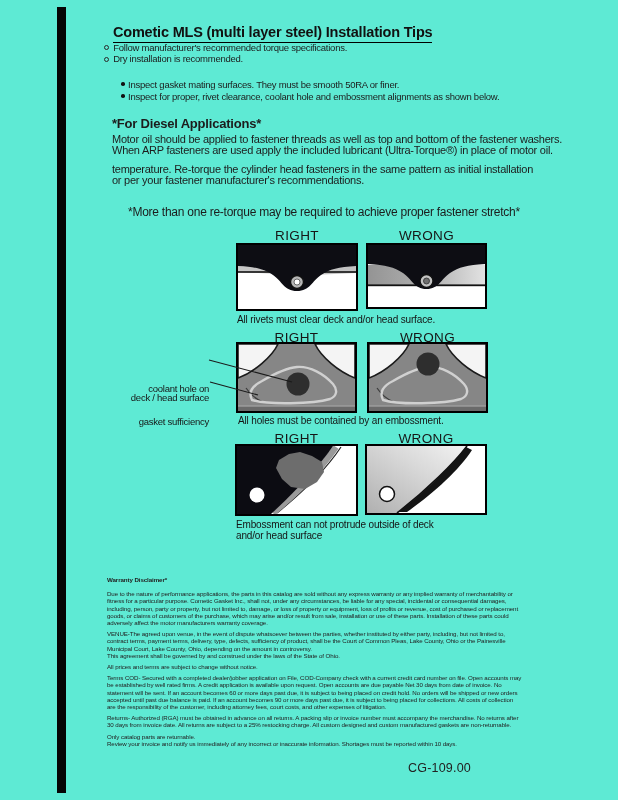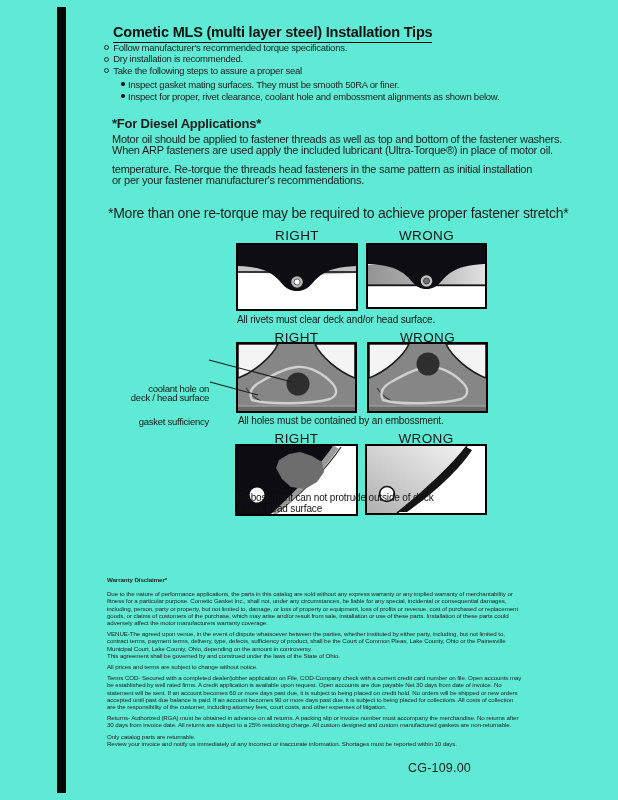--- a/index.html
+++ b/index.html
@@ -23,21 +23,21 @@
   .srow{display:flex;align-items:flex-start;height:11.8px;line-height:11.8px;
     font-size:9.5px;letter-spacing:-0.25px;white-space:nowrap;}
   .dmark{width:3.6px;height:3.6px;background:#111;border-radius:50%;
     margin:3.4px 3.5px 0 0;flex:0 0 auto;}
   .diesel-heading{left:112px;top:116px;font-size:13px;font-weight:700;
     letter-spacing:-0.2px;white-space:nowrap;}
   .bodypara{font-size:11px;letter-spacing:-0.25px;line-height:10.5px;}
   .bodypara div{white-space:nowrap;}
   .p1{left:112px;top:134px;}
   .p2{left:112px;top:164px;}
-  .note{left:108px;top:205px;font-size:14px;letter-spacing:-0.25px;white-space:nowrap;}
+  .note{left:128px;top:205px;font-size:12px;letter-spacing:-0.25px;white-space:nowrap;}
   .rw{font-size:13.5px;letter-spacing:0.4px;color:#161616;text-align:center;white-space:nowrap;}
   .frame{border:2px solid #000;background:#fff;line-height:0;}
   .caption{font-size:10px;letter-spacing:-0.15px;color:#141414;white-space:nowrap;}
   .sidelabel{font-size:9.5px;letter-spacing:-0.25px;line-height:9.4px;text-align:right;
     width:114px;color:#161616;margin-top:40px;}
   .legal{left:107px;top:576px;font-size:6.2px;letter-spacing:-0.1px;line-height:7.2px;color:#222;}
   .legal .lp{margin:0 0 4px 0;}
   .legal .ll{white-space:nowrap;}
   .legal .lh{font-weight:700;margin:0 0 7px 0;white-space:nowrap;}
   .footer-code{left:408px;top:761px;font-size:12.5px;letter-spacing:0.2px;color:#222;white-space:nowrap;}
@@ -54,24 +54,20 @@
 
   <div class="abs bullets">
     <div class="brow">
       <span class="omark"></span>
       <span>Follow manufacturer's recommended torque specifications.</span>
     </div>
     <div class="brow">
       <span class="omark"></span>
       <span>Dry installation is recommended.</span>
     </div>
-    <div class="brow">
-      <span class="omark"></span>
-      <span>Take the following steps to assure a proper seal</span>
-    </div>
   </div>
 
   <div class="abs subs">
     <div class="srow">
       <span class="dmark"></span>
       <span>Inspect gasket mating surfaces.  They must be smooth 50RA or finer.</span>
     </div>
     <div class="srow">
       <span class="dmark"></span>
       <span>Inspect for proper, rivet clearance, coolant hole and embossment alignments as shown below.</span>
@@ -79,21 +75,21 @@
   </div>
 
   <div class="abs diesel-heading">*For Diesel Applications*</div>
 
   <div class="abs bodypara p1">
     <div>Motor oil should be applied to fastener threads as well as top and bottom of the fastener washers.</div>
     <div>When ARP fasteners are used apply the included lubricant (Ultra-Torque®) in place of motor oil.</div>
   </div>
 
   <div class="abs bodypara p2">
-    <div>temperature. Re-torque the threads head fasteners in the same pattern as initial installation</div>
+    <div>temperature. Re-torque the cylinder head fasteners in the same pattern as initial installation</div>
     <div>or per your fastener manufacturer's recommendations.</div>
   </div>
 
   <div class="abs note">*More than one re-torque may be required to achieve proper fastener stretch*</div>
 
   <div class="abs rw" style="left:236px;top:228px;width:122px;">RIGHT</div>
   <div class="abs rw" style="left:366px;top:228px;width:121px;">WRONG</div>
 
   <div class="abs frame" style="left:236px;top:243px;">
     <svg width="118" height="64" viewBox="0 0 118 64">
@@ -193,21 +189,21 @@
         </linearGradient>
       </defs>
       <rect x="0" y="0" width="118" height="67" fill="#ffffff"></rect>
       <path d="M0,0 H100 C88,16 60,44 30,67 H0 Z" fill="url(#g3)"></path>
       <path d="M100,0 C88,16 60,44 30,67" stroke="#111111" stroke-width="1.6" fill="none"></path>
       <path d="M99,1 C87,17 60,45 31,66 L40,66 C66,48 92,24 105,4 Z" fill="#141414"></path>
       <circle cx="20" cy="48" r="7.5" fill="#ffffff" stroke="#111111" stroke-width="1.5"></circle>
     </svg>
   </div>
 
-  <div class="abs caption" style="left:236px;top:492px;line-height:11px;">
+  <div class="abs caption" style="left:236px;top:519px;line-height:11px;">
     <div>Embossment can not protrude outside of deck</div>
     <div>and/or head surface</div>
   </div>
 
   <div class="abs legal">
     <div class="lh">Warranty Disclaimer*</div>
 
     <div class="lp">
       <div class="ll">Due to the nature of performance applications, the parts in this catalog are sold without any express warranty or any implied warranty of merchantability or</div>
       <div class="ll">fitness for a particular purpose.  Cometic Gasket Inc., shall not, under any circumstances, be liable for any special, incidental or consequential damages,</div>

